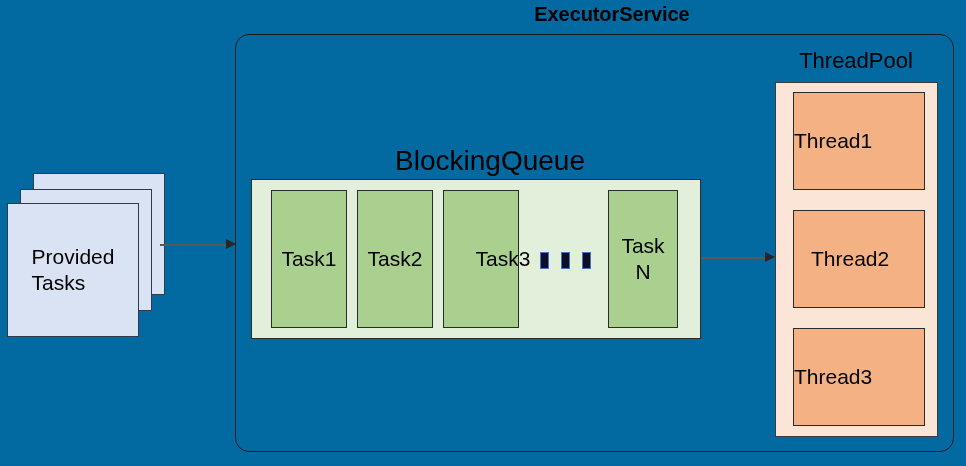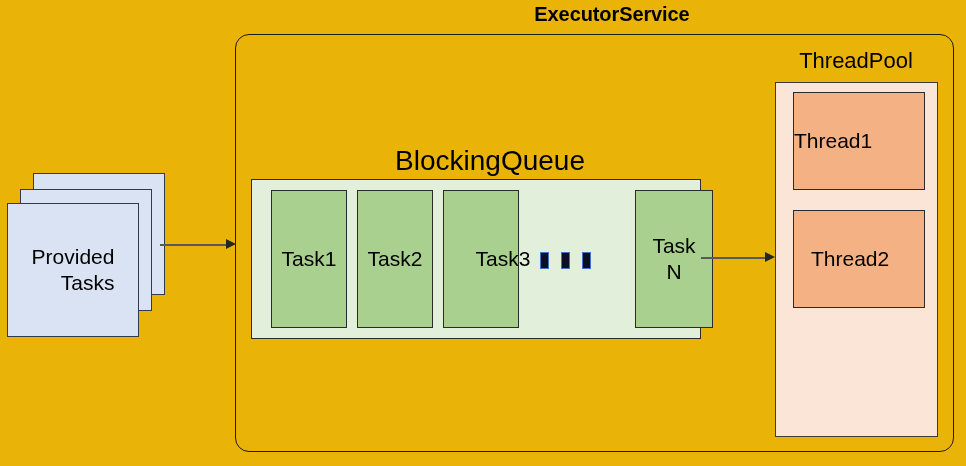--- a/index.html
+++ b/index.html
@@ -9,21 +9,21 @@
     background: #ffffff;
   }
   body {
     font-family: "Liberation Sans", sans-serif;
     color: #000000;
   }
   #canvas {
     position: relative;
     width: 966px;
     height: 466px;
-    background: #eab308;
+    background: #0369a1;
     overflow: hidden;
   }
 
   
   .diagram-title {
     position: absolute;
     left: 452px;
     top: 3px;
     width: 320px;
     text-align: center;
@@ -69,21 +69,21 @@
   .stack-label {
     position: absolute;
     left: 1px;
     top: 30px;
     width: 132px;
     height: 134px;
     z-index: 4;
     display: flex;
     align-items: center;
     justify-content: center;
-    text-align: right;
+    text-align: left;
     font-size: 21px;
     line-height: 26px;
     color: #000000;
   }
 
   
   .arrow-line {
     position: absolute;
     height: 1.6px;
     background: #595959;
@@ -130,21 +130,21 @@
     align-items: center;
     justify-content: center;
     text-align: center;
     font-size: 21px;
     line-height: 26px;
     color: #000000;
   }
   .task-box.t1 { left: 271px; text-align: center; }
   .task-box.t2 { left: 357px; }
   .task-box.t3 { left: 443px; padding-left: 44px; }
-  .task-box.tn { left: 635px; width: 78px; }
+  .task-box.tn { left: 608px; width: 70px; }
 
   .ellipsis-dots {
     position: absolute;
     left: 540px;
     top: 252px;
     width: 56px;
     height: 18px;
   }
   .dot {
     position: absolute;
@@ -254,14 +254,17 @@
 
   <div class="pool-label">ThreadPool</div>
   <div class="pool-box"></div>
 
   <div class="thread-box th1">
     <span>Thread1</span>
   </div>
   <div class="thread-box th2">
     <span>Thread2</span>
   </div>
+  <div class="thread-box th3">
+    <span>Thread3</span>
+  </div>
 
 </div>
 
 </body></html>

